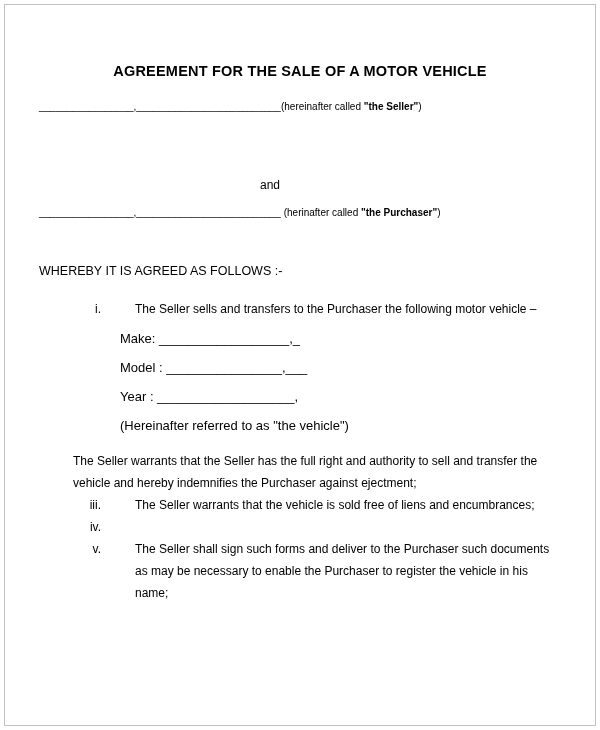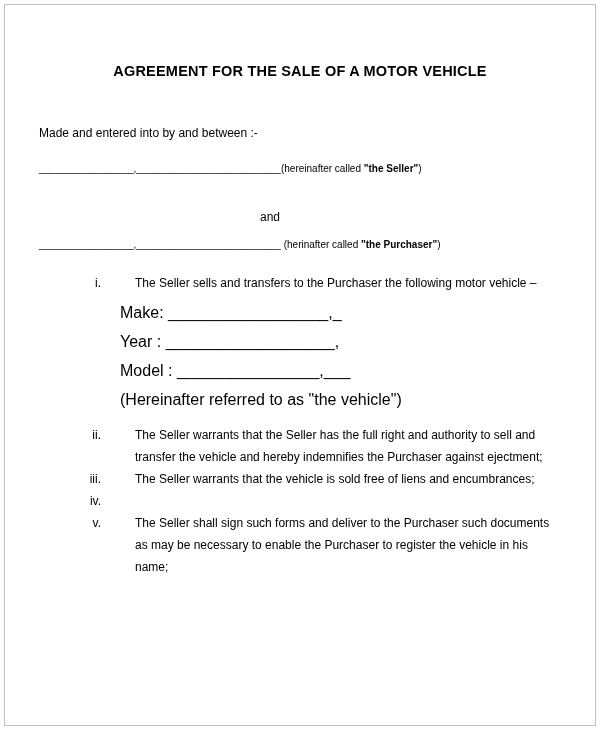--- a/index.html
+++ b/index.html
@@ -38,21 +38,21 @@
     line-height: 16px;
   }
   .party-line {
     font-size: 10px;
     line-height: 16px;
     white-space: nowrap;
   }
   .party-line.seller { margin: 20px 0 0 0; }
   .party-line.purchaser { margin: 12px 0 0 0; }
   .conjunction {
-    margin: 32px 60px 0 0;
+    margin: 62px 60px 0 0;
     text-align: center;
     font-size: 12px;
     line-height: 16px;
   }
   .whereby {
     margin: 42px 0 0 0;
     font-size: 12.5px;
     line-height: 16px;
   }
   .clause {
@@ -71,57 +71,56 @@
   .clause .ctext {
     flex: 1;
     margin-left: 34px;
     padding-right: 2px;
   }
   .fields {
     margin: 8px 0 0 81px;
   }
   .field {
     margin: 0 0 7px 0;
-    font-size: 16px;
+    font-size: 13px;
     line-height: 22px;
     white-space: nowrap;
   }
   b, strong { font-weight: bold; }
 </style>
 </head>
 <body>
 
 <div class="canvas">
   <div class="page">
 
     <h1 class="title">AGREEMENT FOR THE SALE OF A MOTOR VEHICLE</h1>
 
-    <p class="intro">Made and entered into by and between :-</p>
 
     <p class="party-line seller"><span>_________________,__________________________</span><span>(hereinafter called </span><strong>"the Seller"</strong><span>)</span></p>
 
     <p class="conjunction">and</p>
 
     <p class="party-line purchaser"><span>_________________,__________________________</span><span> (herinafter called </span><strong>"the Purchaser"</strong><span>)</span></p>
 
+    <p class="whereby">WHEREBY IT IS AGREED AS FOLLOWS :-</p>
 
     <div class="clause first">
       <span class="num">i.</span>
       <span class="ctext">The Seller sells and transfers to the Purchaser the following motor vehicle –</span>
     </div>
 
     <div class="fields">
       <p class="field"><span>Make:</span><span> __________________,_</span></p>
+      <p class="field"><span>Model :</span><span> ________________,___</span></p>
       <p class="field"><span>Year :</span><span> ___________________,</span></p>
-      <p class="field"><span>Model :</span><span> ________________,___</span></p>
       <p class="field"><span>(Hereinafter referred to as "the vehicle")</span></p>
     </div>
 
     <div class="clause after-fields">
-      <span class="num">ii.</span>
       <span class="ctext">The Seller warrants that the Seller has the full right and authority to sell and transfer the vehicle and hereby indemnifies the Purchaser against ejectment;</span>
     </div>
 
     <div class="clause">
       <span class="num">iii.</span>
       <span class="ctext">The Seller warrants that the vehicle is sold free of liens and encumbrances;</span>
     </div>
 
     <div class="clause">
       <span class="num">iv.</span>

